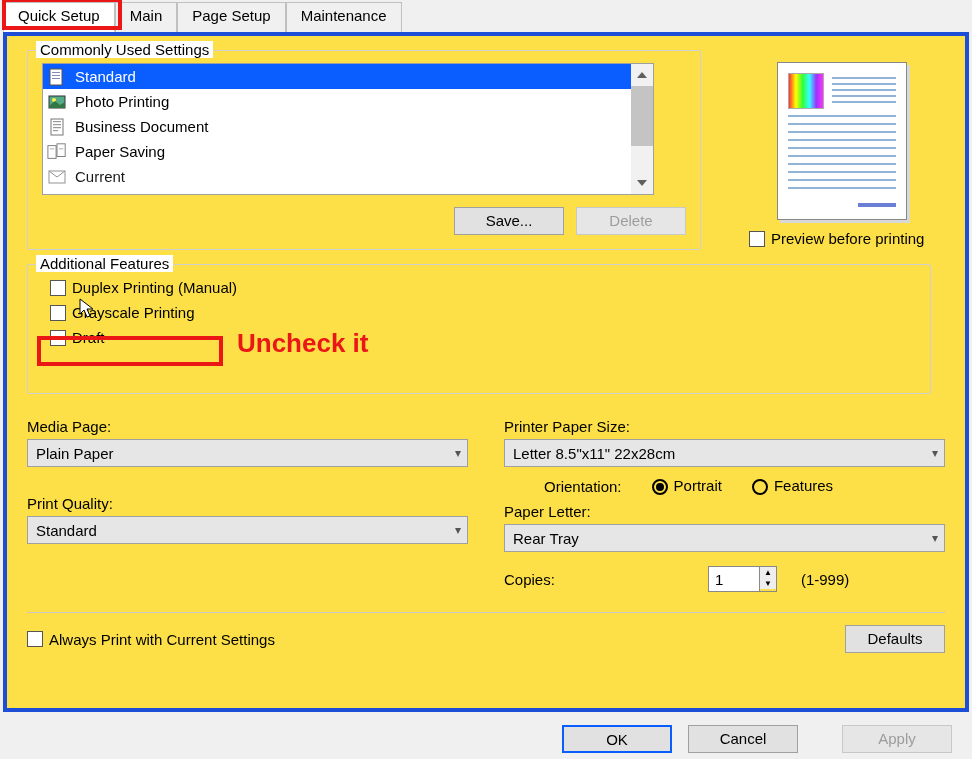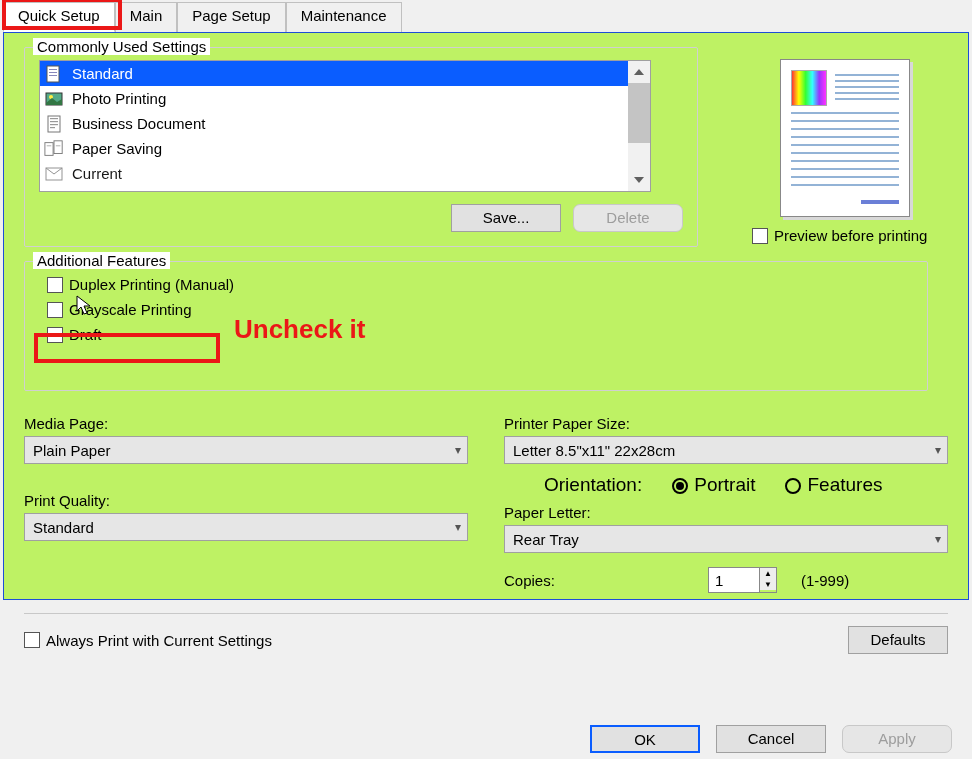--- a/index.html
+++ b/index.html
@@ -38,24 +38,24 @@
   }
   .tab-highlight {
     position: absolute;
     border: 4px solid #eb1717;
     left: 2px;
     top: -2px;
     pointer-events: none;
     z-index: 50;
   }
   .tab-panel {
-    background: #bef264;
-    border: 1px solid #1d4ed8;
+    background: #fde047;
+    border: 4px solid #1d4ed8;
     margin: 0 3px 0 3px;
-    height: 568px;
+    height: 680px;
     padding: 14px 20px 10px 20px;
     position: relative;
   }
   .groupbox {
     border: 1px solid #d0d0d0;
     border-radius: 2px;
     padding: 12px 14px 14px 14px;
     position: relative;
     margin-bottom: 14px;
   }
@@ -125,21 +125,21 @@
     background: #e1e1e1;
     border: 1px solid #a0a0a0;
     padding: 3px 0;
     font-size: 15px;
     text-align: center;
     cursor: default;
     min-width: 110px;
     height: 28px;
     line-height: 20px;
   }
-  .btn.disabled { color: #9d9d9d; border-color: #c8c8c8; background: #e6e6e6; border-radius: 7px; }
+  .btn.disabled { color: #9d9d9d; border-color: #c8c8c8; background: #e6e6e6; }
   .row-btns { display: flex; gap: 12px; justify-content: flex-end; margin-top: 12px; }
   .preview-pane {
     width: 186px;
     text-align: center;
   }
   .preview-page {
     width: 130px;
     height: 158px;
     background: #fff;
     border: 1px solid #888;
@@ -204,21 +204,21 @@
     padding-left: 8px;
     font-size: 15px;
     position: relative;
   }
   .combo-arrow {
     position: absolute;
     right: 6px;
     color: #555;
     font-size: 12px;
   }
-  .orient-row { display: flex; align-items: center; gap: 30px; margin-top: 10px; margin-left: 40px; font-size:19px;}
+  .orient-row { display: flex; align-items: center; gap: 30px; margin-top: 10px; margin-left: 40px; font-size:15px;}
   .radio { width: 16px; height: 16px; border: 2px solid #000; border-radius: 50%; display:inline-flex; align-items:center; justify-content:center; margin-right:6px; vertical-align:middle;}
   .radio.checked::after { content:""; width:8px; height:8px; background:#000; border-radius:50%; }
   .copies-row { display:flex; align-items:center; gap: 24px; margin-top:14px; font-size:15px; margin-left:0;}
   .spinner { display:flex; border:1px solid #888; height:26px; }
   .spinner-input { width:50px; border:none; padding:2px 6px; font-size:15px; text-align:left; }
   .spinner-btns { display:flex; flex-direction:column; border-left:1px solid #888; }
   .spinner-btns span { font-size:8px; padding:0 4px; line-height:11px; background:#eee; }
   hr.sep { border:none; border-top:1px solid #c8c8c8; margin: 20px 0 12px 0;}
   .bottom-row1 { display:flex; justify-content:space-between; align-items:center; }
   .dialog-btns {
@@ -358,21 +358,21 @@
       <span class="fake-checkbox"></span>
       <span>Grayscale Printing</span>
     </div>
     <div class="checkbox-row" style="margin-left:8px; margin-top:8px;">
       <span class="fake-checkbox"></span>
       <span>Draft</span>
     </div>
   </div>
 
   <div class="highlight-box" style="left:30px; top:300px; width:186px; height:30px;"></div>
-  <div class="annotation-text" style="left:230px; top:281px;">Uncheck it</div>
+  <div class="annotation-text" style="left:230px; top:292px;">Uncheck it</div>
 
   <svg class="cursor-arrow" style="left:72px; top:262px;" viewBox="0 0 18 22">
     <path d="M1 1 L1 16 L5 12 L8 19 L11 18 L8 11 L14 11 Z" fill="#fff" stroke="#000"></path>
   </svg>
 
   <div class="form-grid">
     <div class="form-col">
       <div class="form-label">Media Page:</div>
       <div class="combo">
         <span>Plain Paper</span>
@@ -422,14 +422,14 @@
       <span>Always Print with Current Settings</span>
     </div>
     <div class="btn" style="min-width:100px;"><span>Defaults</span></div>
   </div>
 
 </div>
 
 <div class="dialog-btns">
   <div class="btn primary" style="min-width:110px;"><span>OK</span></div>
   <div class="btn" style="min-width:110px;"><span>Cancel</span></div>
-  <div class="btn disabled" style="min-width:110px;"><span>Apply</span></div>
+  <div class="btn disabled" style="min-width:110px;margin-left:28px;"><span>Apply</span></div>
 </div>
 
 </body></html>

